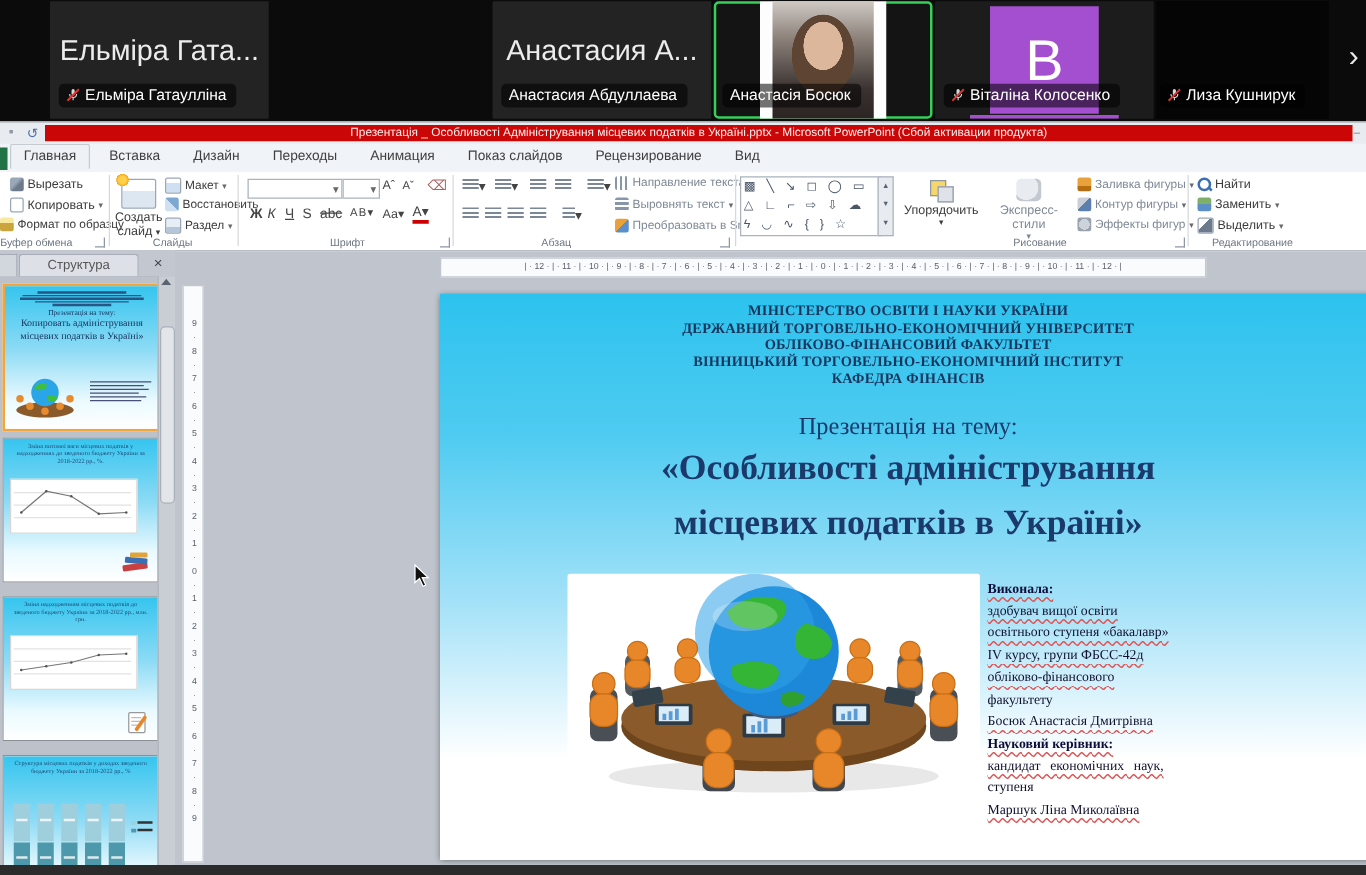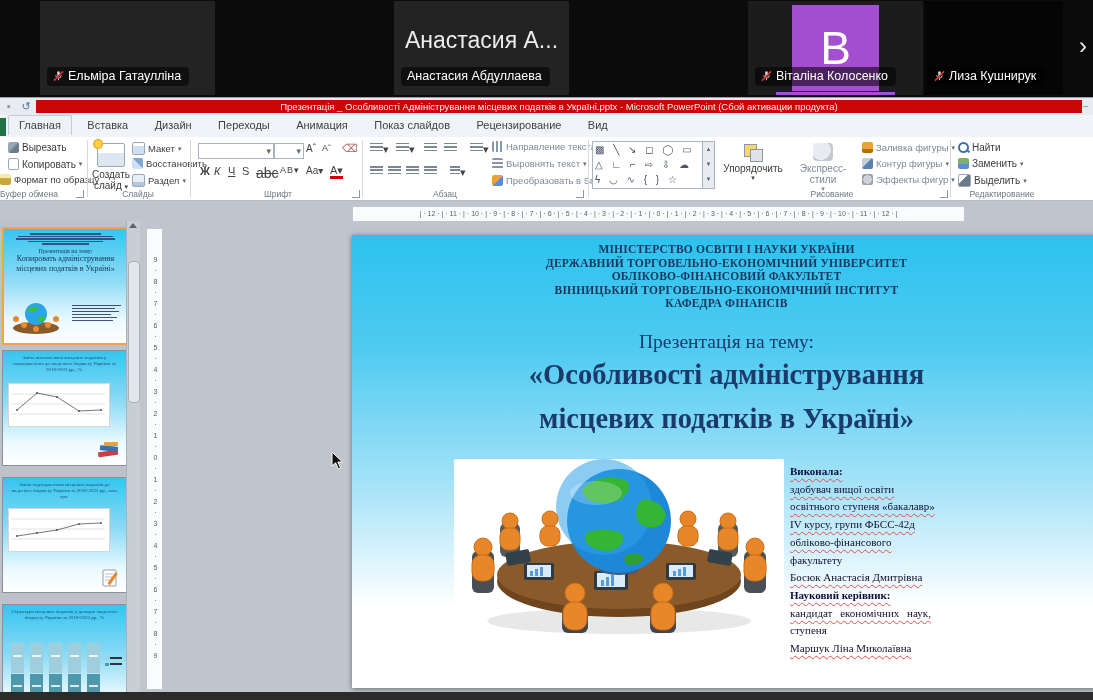--- a/index.html
+++ b/index.html
@@ -126,39 +126,48 @@
   #botbar{position:absolute;left:0;bottom:0;width:1093px;height:8px;background:#2b2b2b;}
 </style>
 </head>
 <body>
 
 <div id="app">
 
   <div id="vstrip">
 
     <div class="tile" style="left:40px">
+      <div class="bigname">Ельміра Гата...</div>
       <div class="pill">
         <svg class="micsvg" viewBox="0 0 12 12">
             <rect x="4.6" y="0.8" width="2.8" height="5.4" rx="1.4" fill="#d8d8d8"></rect>
             <path d="M3 5.2a3 3 0 0 0 6 0" fill="none" stroke="#d8d8d8" stroke-width="1"></path>
             <line x1="6" y1="8.6" x2="6" y2="10.6" stroke="#d8d8d8" stroke-width="1"></line>
             <line x1="1" y1="11" x2="11" y2="1" stroke="#e03434" stroke-width="1.7"></line>
           </svg>
         <span>Ельміра Гатаулліна</span>
       </div>
     </div>
 
 
     <div class="tile" style="left:394px">
       <div class="bigname">Анастасия А...</div>
       <div class="pill">
         <span>Анастасия Абдуллаева</span>
       </div>
     </div>
 
+    <div class="tile speaker" style="left:571px;background:#141414">
+      <div id="tile4photo">
+          <i class="portrait"></i>
+        </div>
+      <div class="pill">
+        <span>Анастасія Босюк</span>
+      </div>
+    </div>
 
     <div class="tile" style="left:748px;background:#1c1c1c">
       <div id="avatar5">B</div>
       <div class="purpleline"></div>
       <div class="pill">
         <svg class="micsvg" viewBox="0 0 12 12">
             <rect x="4.6" y="0.8" width="2.8" height="5.4" rx="1.4" fill="#d8d8d8"></rect>
             <path d="M3 5.2a3 3 0 0 0 6 0" fill="none" stroke="#d8d8d8" stroke-width="1"></path>
             <line x1="6" y1="8.6" x2="6" y2="10.6" stroke="#d8d8d8" stroke-width="1"></line>
             <line x1="1" y1="11" x2="11" y2="1" stroke="#e03434" stroke-width="1.7"></line>
@@ -253,21 +262,21 @@
     <div class="fontbox" style="left:274px;top:6px;width:26px">
         <span class="caret">▾</span>
       </div>
     <div class="fbtn" style="left:306px;top:6px;font-size:10px"><span>А</span>ˆ</div>
     <div class="fbtn" style="left:322px;top:6px;font-size:9px"><span>А</span>ˇ</div>
     <div class="fbtn" style="left:342px;top:5px;color:#b06060">⌫</div>
     <div class="fbtn" style="left:200px;top:28px;font-weight:bold">Ж</div>
     <div class="fbtn" style="left:214px;top:28px;font-style:italic">К</div>
     <div class="fbtn" style="left:228px;top:28px;text-decoration:underline">Ч</div>
     <div class="fbtn" style="left:242px;top:28px">S</div>
-    <div class="fbtn" style="left:256px;top:28px;text-decoration:line-through;font-size:14px">abc</div>
+    <div class="fbtn" style="left:256px;top:28px;text-decoration:line-through;font-size:11px">abc</div>
     <div class="fbtn" style="left:280px;top:28px;font-size:9px;letter-spacing:1px"><span>АВ</span><span class="caret">▾</span></div>
     <div class="fbtn" style="left:306px;top:28px;font-size:10px"><span>Аа</span><span class="caret">▾</span></div>
     <div class="fbtn" style="left:330px;top:28px;border-bottom:3px solid #c00;line-height:11px"><span>А</span><span class="caret">▾</span></div>
     <div class="grp-label" style="left:198px;width:160px">Шрифт</div>
     <span class="launcher" style="left:352px"></span>
     <div class="grp-sep" style="left:362px"></div>
 
     <div class="fbtn" style="left:370px;top:6px"><span class="icon-bars"></span><span class="caret">▾</span></div>
     <div class="fbtn" style="left:396px;top:6px"><span class="icon-bars"></span><span class="caret">▾</span></div>
     <div class="fbtn" style="left:424px;top:6px"><span class="icon-bars"></span></div>
@@ -350,20 +359,25 @@
         <span class="caret">▾</span>
       </div>
     <div class="rbtn" style="left:958px;top:37px">
         <span class="ic select"></span>
         <span>Выделить</span>
         <span class="caret">▾</span>
       </div>
     <div class="grp-label" style="left:952px;width:100px">Редактирование</div>
   </div>
 
+  <div id="panel-tabs">
+    <div id="ptab-sliver"></div>
+    <div id="ptab">Структура</div>
+    <div id="pclose">×</div>
+  </div>
 
   <div id="thumbs">
 
     <div class="thumbcard" style="top:6px;height:114px;border:2px solid #f0a63c;">
       <div class="minislide">
         <div style="margin-top:4px"></div>
         <div class="mb" style="margin:1px 26px"></div>
           <div class="mb" style="margin:1px 14px"></div>
         <div class="mb" style="margin:1px 12px"></div>
           <div class="mb" style="margin:1px 24px"></div>

